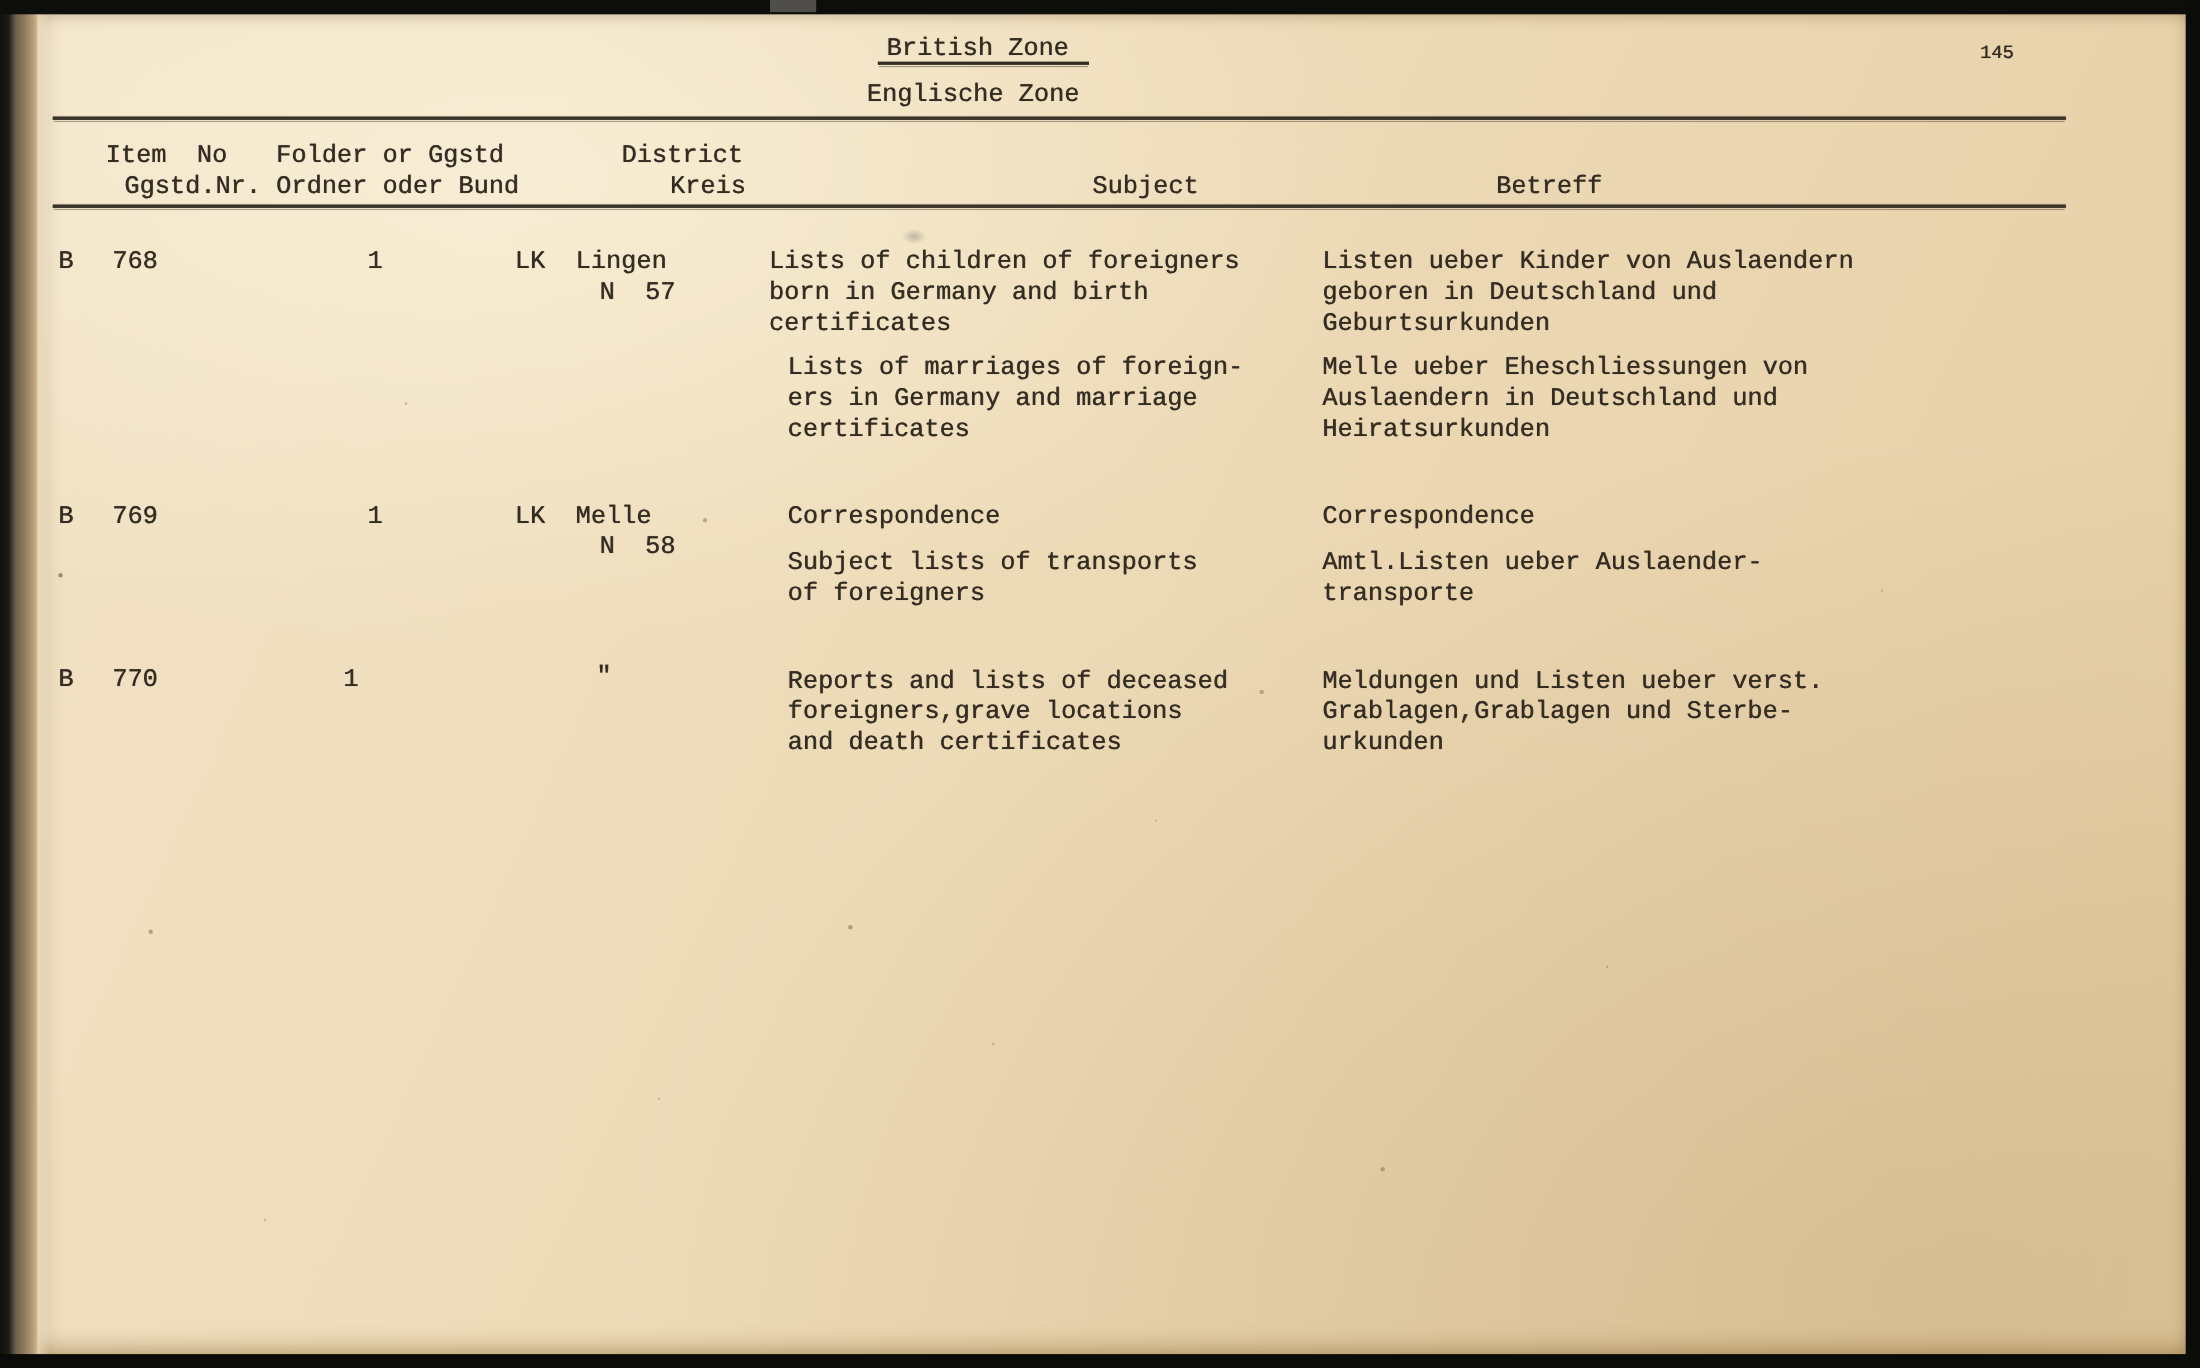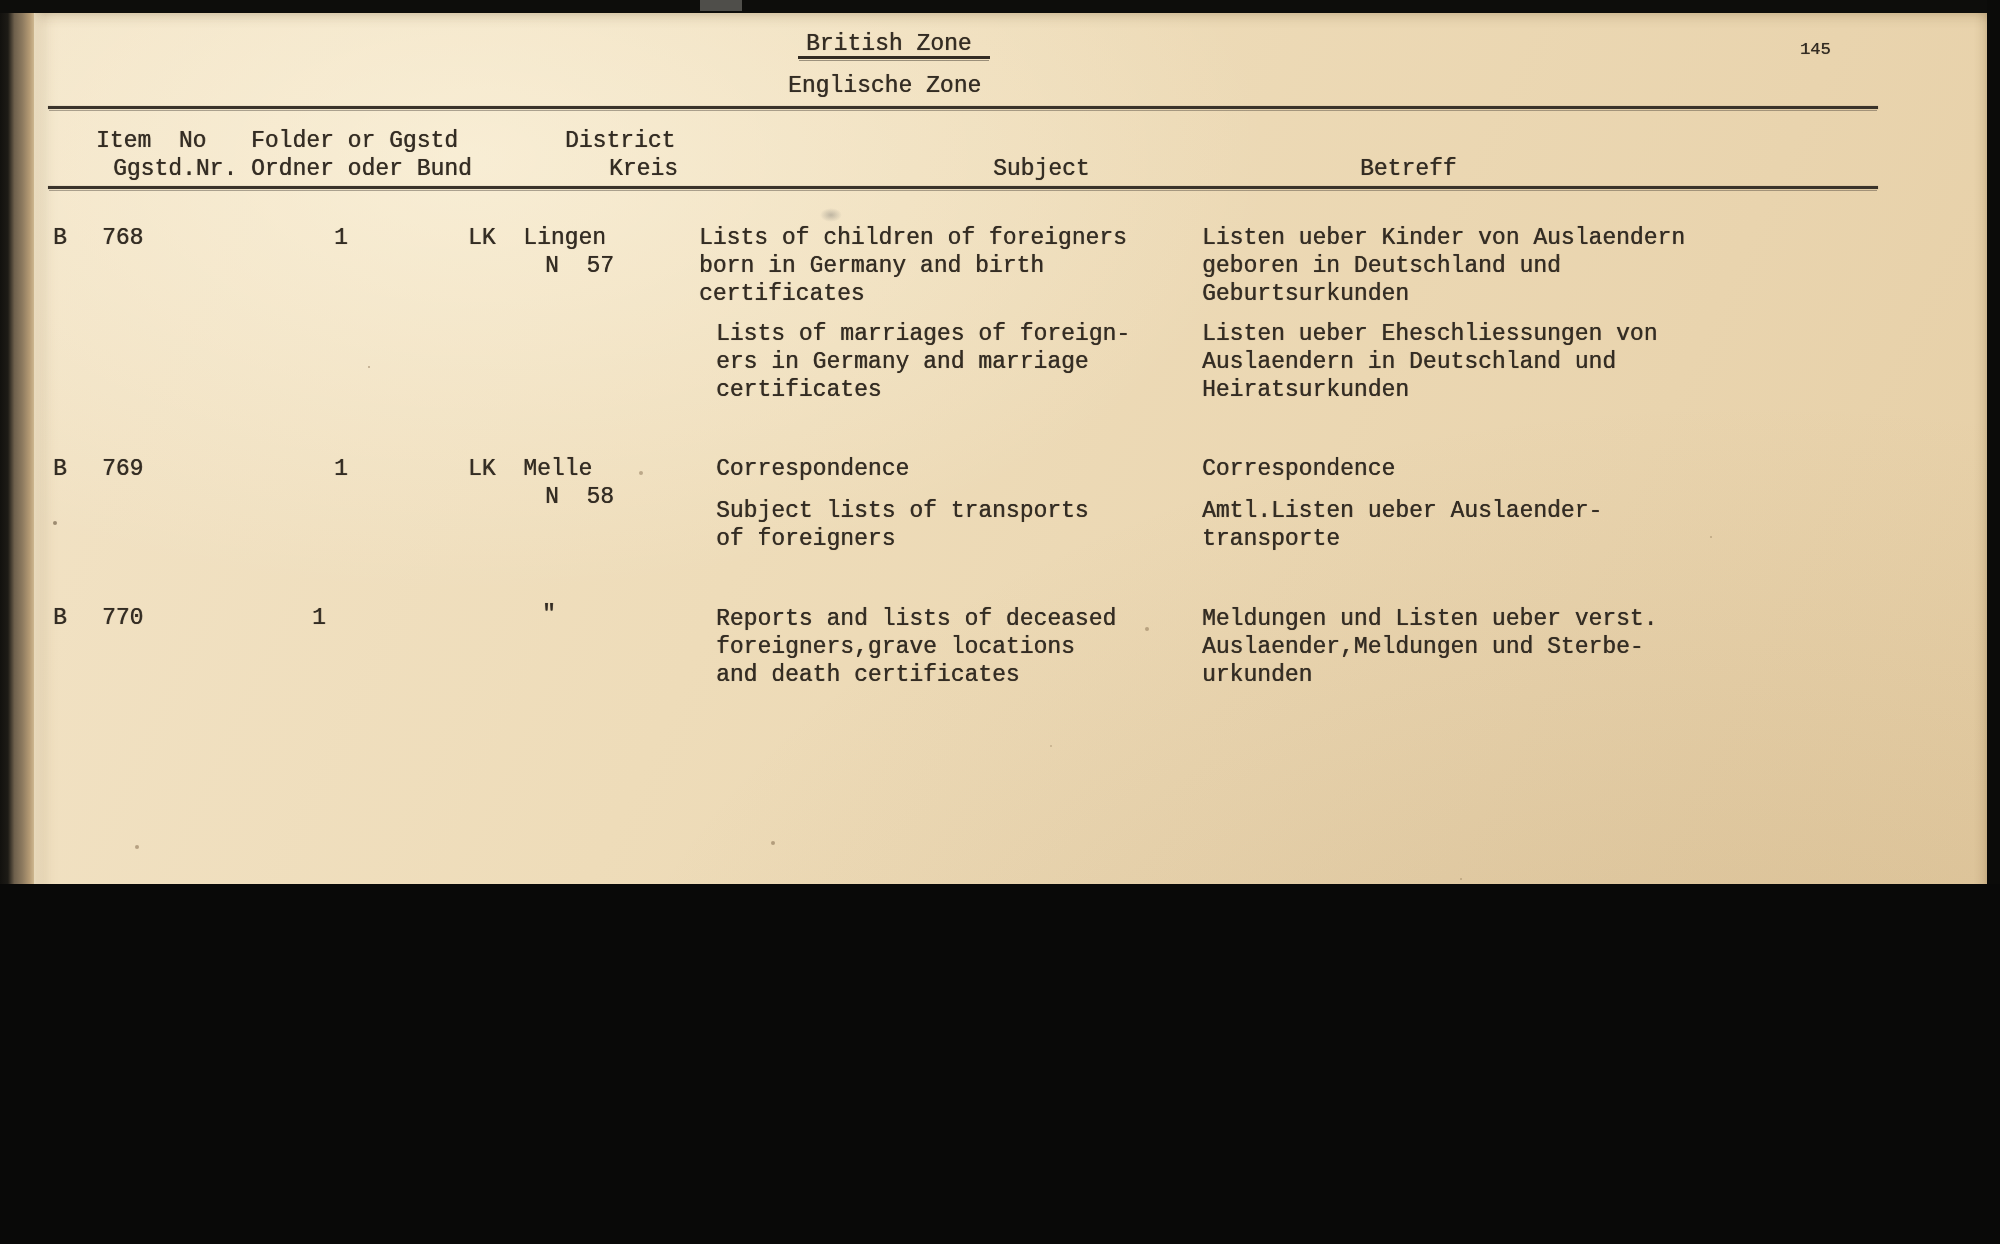--- a/index.html
+++ b/index.html
@@ -1,18 +1,18 @@
 <!DOCTYPE html>
 <html><head>
 <meta charset="utf-8">
 <style>
   html,body{margin:0;padding:0;background:#090908;}
   .canvas{
     position:relative;
-    width:2000px;height:884px;
+    width:2000px;height:1244px;
     overflow:hidden;
     background:#0c0c0a;
     font-family:"Liberation Mono","DejaVu Sans Mono",monospace;
   }
   
   .edge-left{
     position:absolute;left:0;top:0;width:36px;height:1244px;
     background:linear-gradient(to right,#12110e 0%,#1d1b16 22%,#6e604c 40%,#8d7a5f 62%,#b49a74 82%,#d9c49c 100%);
   }
   .edge-top{position:absolute;left:0;top:0;width:2000px;height:13px;background:#0d0d0b;}
@@ -122,21 +122,21 @@
     <div class="t" style="left:545px;top:252px">N  57</div>
     <div class="t" style="left:699px;top:224px">Lists of children of foreigners
 born in Germany and birth
 certificates</div>
     <div class="t" style="left:1202px;top:224px">Listen ueber Kinder von Auslaendern
 geboren in Deutschland und
 Geburtsurkunden</div>
     <div class="t" style="left:716px;top:320px">Lists of marriages of foreign-
 ers in Germany and marriage
 certificates</div>
-    <div class="t" style="left:1202px;top:320px">Listen ueber Eheschliessungen von
+    <div class="t" style="left:1202px;top:320px">Melle ueber Eheschliessungen von
 Auslaendern in Deutschland und
 Heiratsurkunden</div>
   </div>
 
   <div>
     <div class="t" style="left:53px;top:455px">B</div>
     <div class="t" style="left:102px;top:455px">769</div>
     <div class="t" style="left:334px;top:455px">1</div>
     <div class="t" style="left:468px;top:455px">LK  Melle</div>
     <div class="t" style="left:545px;top:483px">N  58</div>
@@ -150,17 +150,17 @@
 
   <div>
     <div class="t" style="left:53px;top:604px">B</div>
     <div class="t" style="left:102px;top:604px">770</div>
     <div class="t" style="left:312px;top:604px">1</div>
     <div class="t" style="left:542px;top:601px">"</div>
     <div class="t" style="left:716px;top:605px">Reports and lists of deceased
 foreigners,grave locations
 and death certificates</div>
     <div class="t" style="left:1202px;top:605px">Meldungen und Listen ueber verst.
-Auslaender,Meldungen und Sterbe-
+Grablagen,Grablagen und Sterbe-
 urkunden</div>
   </div>
 
 </div>
 
 </body></html>

